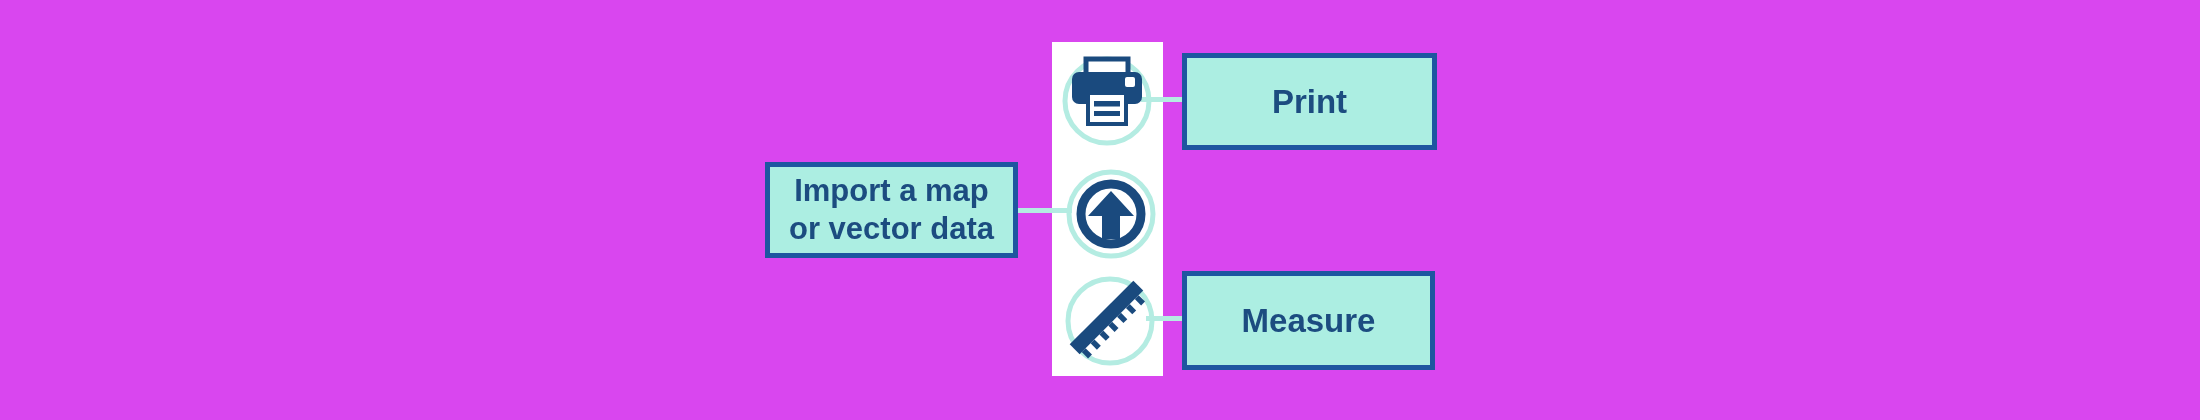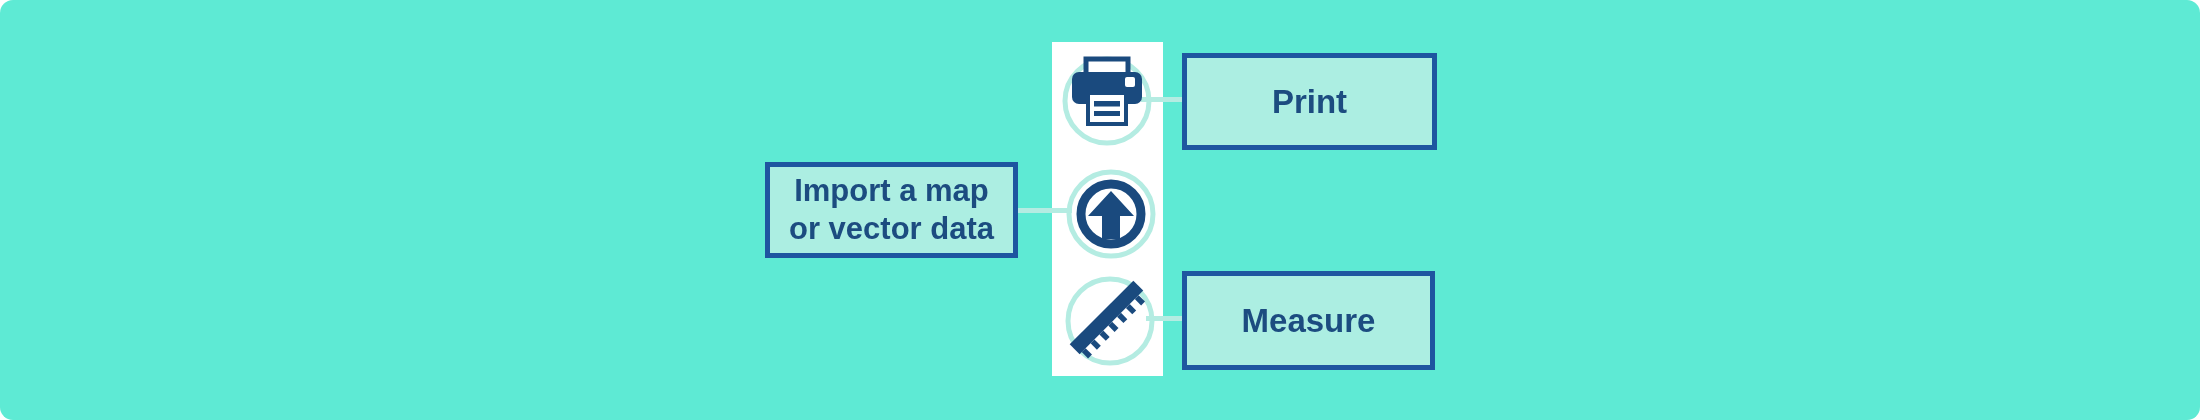--- a/index.html
+++ b/index.html
@@ -4,23 +4,22 @@
 <style>
   html, body { margin: 0; padding: 0; }
   body {
     font-family: "Liberation Sans", sans-serif;
     -webkit-font-smoothing: antialiased;
   }
   .canvas {
     position: relative;
     width: 2200px;
     height: 420px;
-    background: #5eead4;
+    background: #d946ef;
     overflow: hidden;
-    border-radius: 13px;
   }
   .toolbar-strip {
     position: absolute;
     left: 1052px; top: 42px;
     width: 111px; height: 334px;
     background: #ffffff;
     z-index: 1;
   }
   .connector {
     position: absolute;

